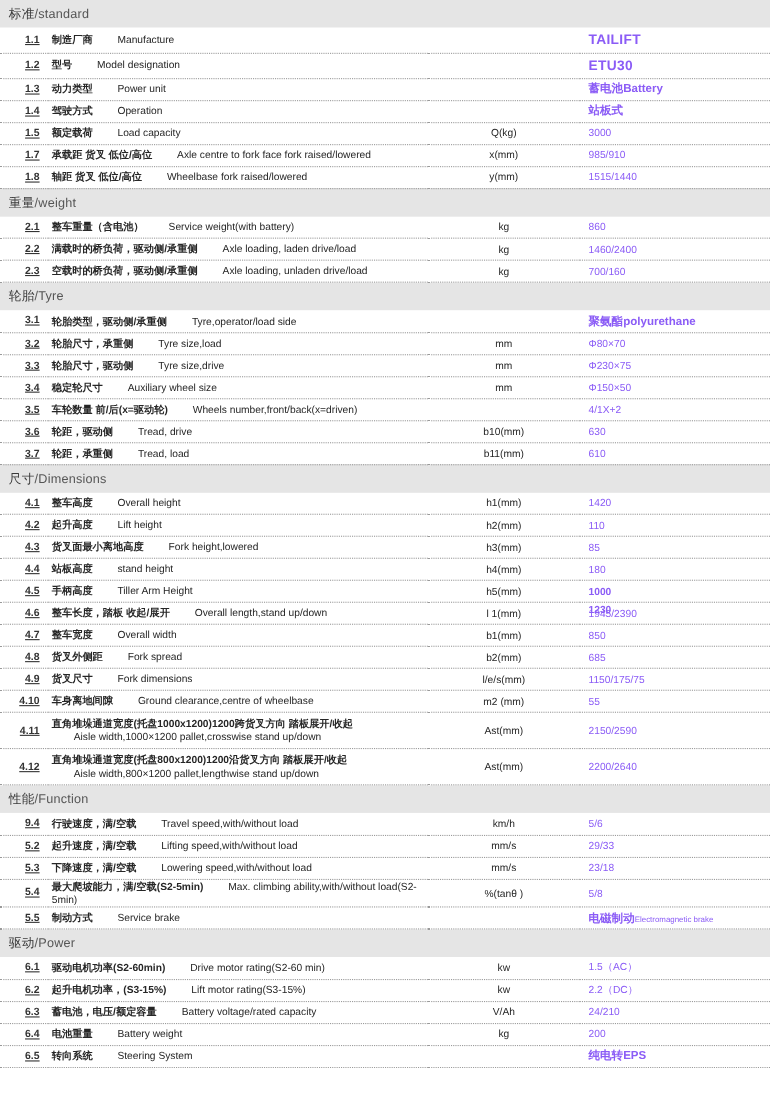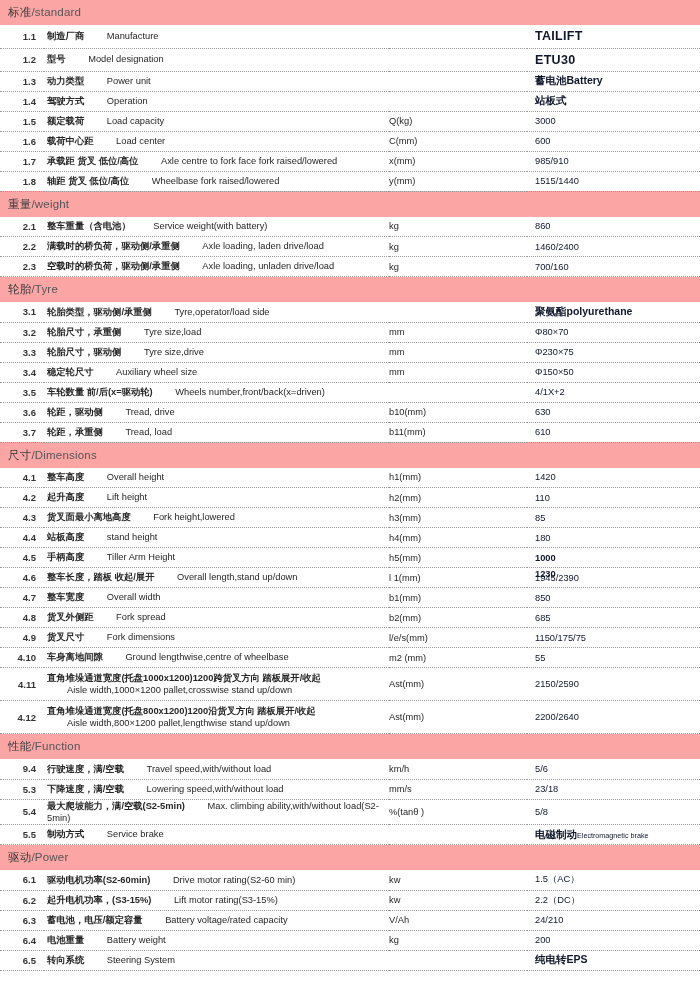--- a/index.html
+++ b/index.html
@@ -13,21 +13,21 @@
     font-family: "Liberation Sans", "DejaVu Sans", sans-serif;
     color: #2b2b2b;
     -webkit-font-smoothing: antialiased;
   }
   #spec-table {
     width: 700px;
     border-collapse: collapse;
     table-layout: fixed;
   }
   .section-row td {
-    background: #fca5a5;
+    background: #e5e5e5;
     padding: 5px 6px 5px 8px;
     font-size: 11.5px;
     color: #3a3a3a;
     letter-spacing: .2px;
     border: 0;
   }
   .section-row .sec-cn { color: #3a3a3a; }
   .section-row .sec-en { color: #555; }
 
   tr.spec-row > td {
@@ -39,40 +39,41 @@
   tr.spec-row.tall > td { height: 23px; }
   tr.spec-row.two-line > td { height: 33px; }
 
   td.c-idx {
     width: 44px;
     text-align: right;
     padding-right: 8px !important;
     font-size: 9.5px;
     font-weight: bold;
     color: #333;
+    text-decoration: underline;
   }
   td.c-desc {
     width: 345px;
     padding-left: 3px !important;
     font-size: 9.3px;
     color: #262626;
     line-height: 1.32;
     overflow: hidden;
   }
   td.c-unit {
     width: 138px;
-    text-align: left;
+    text-align: center;
     font-size: 9.3px;
     color: #262626;
   }
   td.c-val {
     width: 173px;
     padding-left: 8px !important;
     font-size: 9.3px;
-    color: #0f172a;
+    color: #8b5cf6;
   }
   .cn { font-weight: bold; }
   .en { font-weight: normal; margin-left: 20px; }
   .desc-line2 { display: block; }
 
   
   tr.big td.c-val { font-size: 12.5px; font-weight: bold; letter-spacing: .3px; }
   tr.med td.c-val { font-size: 10.5px; font-weight: bold; }
   .small-en { font-size: 7.2px; font-weight: normal; }
   .overlap {
@@ -125,26 +126,20 @@
         <td class="c-unit"></td>
         <td class="c-val">站板式</td>
       </tr>
       <tr class="spec-row">
         <td class="c-idx">1.5</td>
         <td class="c-desc"><span class="cn">额定载荷</span> <span class="en">Load capacity</span></td>
         <td class="c-unit">Q(kg)</td>
         <td class="c-val">3000</td>
       </tr>
       <tr class="spec-row">
-        <td class="c-idx">1.6</td>
-        <td class="c-desc"><span class="cn">载荷中心距</span> <span class="en">Load center</span></td>
-        <td class="c-unit">C(mm)</td>
-        <td class="c-val">600</td>
-      </tr>
-      <tr class="spec-row">
         <td class="c-idx">1.7</td>
         <td class="c-desc"><span class="cn">承载距 货叉 低位/高位</span> <span class="en">Axle centre to fork face fork raised/lowered</span></td>
         <td class="c-unit">x(mm)</td>
         <td class="c-val">985/910</td>
       </tr>
       <tr class="spec-row">
         <td class="c-idx">1.8</td>
         <td class="c-desc"><span class="cn">轴距 货叉 低位/高位</span> <span class="en">Wheelbase  fork raised/lowered</span></td>
         <td class="c-unit">y(mm)</td>
         <td class="c-val">1515/1440</td>
@@ -267,21 +262,21 @@
         <td class="c-val">685</td>
       </tr>
       <tr class="spec-row">
         <td class="c-idx">4.9</td>
         <td class="c-desc"><span class="cn">货叉尺寸</span> <span class="en">Fork dimensions</span></td>
         <td class="c-unit">l/e/s(mm)</td>
         <td class="c-val">1150/175/75</td>
       </tr>
       <tr class="spec-row">
         <td class="c-idx">4.10</td>
-        <td class="c-desc"><span class="cn">车身离地间隙</span> <span class="en">Ground lengthwise,centre of  wheelbase</span></td>
+        <td class="c-desc"><span class="cn">车身离地间隙</span> <span class="en">Ground clearance,centre of  wheelbase</span></td>
         <td class="c-unit">m2 (mm)</td>
         <td class="c-val">55</td>
       </tr>
       <tr class="spec-row two-line">
         <td class="c-idx">4.11</td>
         <td class="c-desc">
           <span class="cn desc-line2">直角堆垛通道宽度(托盘1000x1200)1200跨货叉方向 踏板展开/收起</span>
           <span class="en desc-line2">Aisle width,1000×1200 pallet,crosswise stand up/down</span>
         </td>
         <td class="c-unit">Ast(mm)</td>
@@ -299,20 +294,26 @@
       <tr class="section-row">
         <td colspan="4"><span class="sec-cn">性能</span><span class="sec-en">/</span><span class="sec-en">Function</span></td>
       </tr>
       <tr class="spec-row">
         <td class="c-idx">9.4</td>
         <td class="c-desc"><span class="cn">行驶速度，满/空载</span> <span class="en">Travel speed,with/without load</span></td>
         <td class="c-unit">km/h</td>
         <td class="c-val">5/6</td>
       </tr>
       <tr class="spec-row">
+        <td class="c-idx">5.2</td>
+        <td class="c-desc"><span class="cn">起升速度，满/空载</span> <span class="en">Lifting speed,with/without load</span></td>
+        <td class="c-unit">mm/s</td>
+        <td class="c-val">29/33</td>
+      </tr>
+      <tr class="spec-row">
         <td class="c-idx">5.3</td>
         <td class="c-desc"><span class="cn">下降速度，满/空载</span> <span class="en">Lowering speed,with/without load</span></td>
         <td class="c-unit">mm/s</td>
         <td class="c-val">23/18</td>
       </tr>
       <tr class="spec-row">
         <td class="c-idx">5.4</td>
         <td class="c-desc"><span class="cn">最大爬坡能力，满/空载(S2-5min)</span> <span class="en">Max. climbing ability,with/without load(S2-5min)</span></td>
         <td class="c-unit">%(tanθ )</td>
         <td class="c-val">5/8</td>

